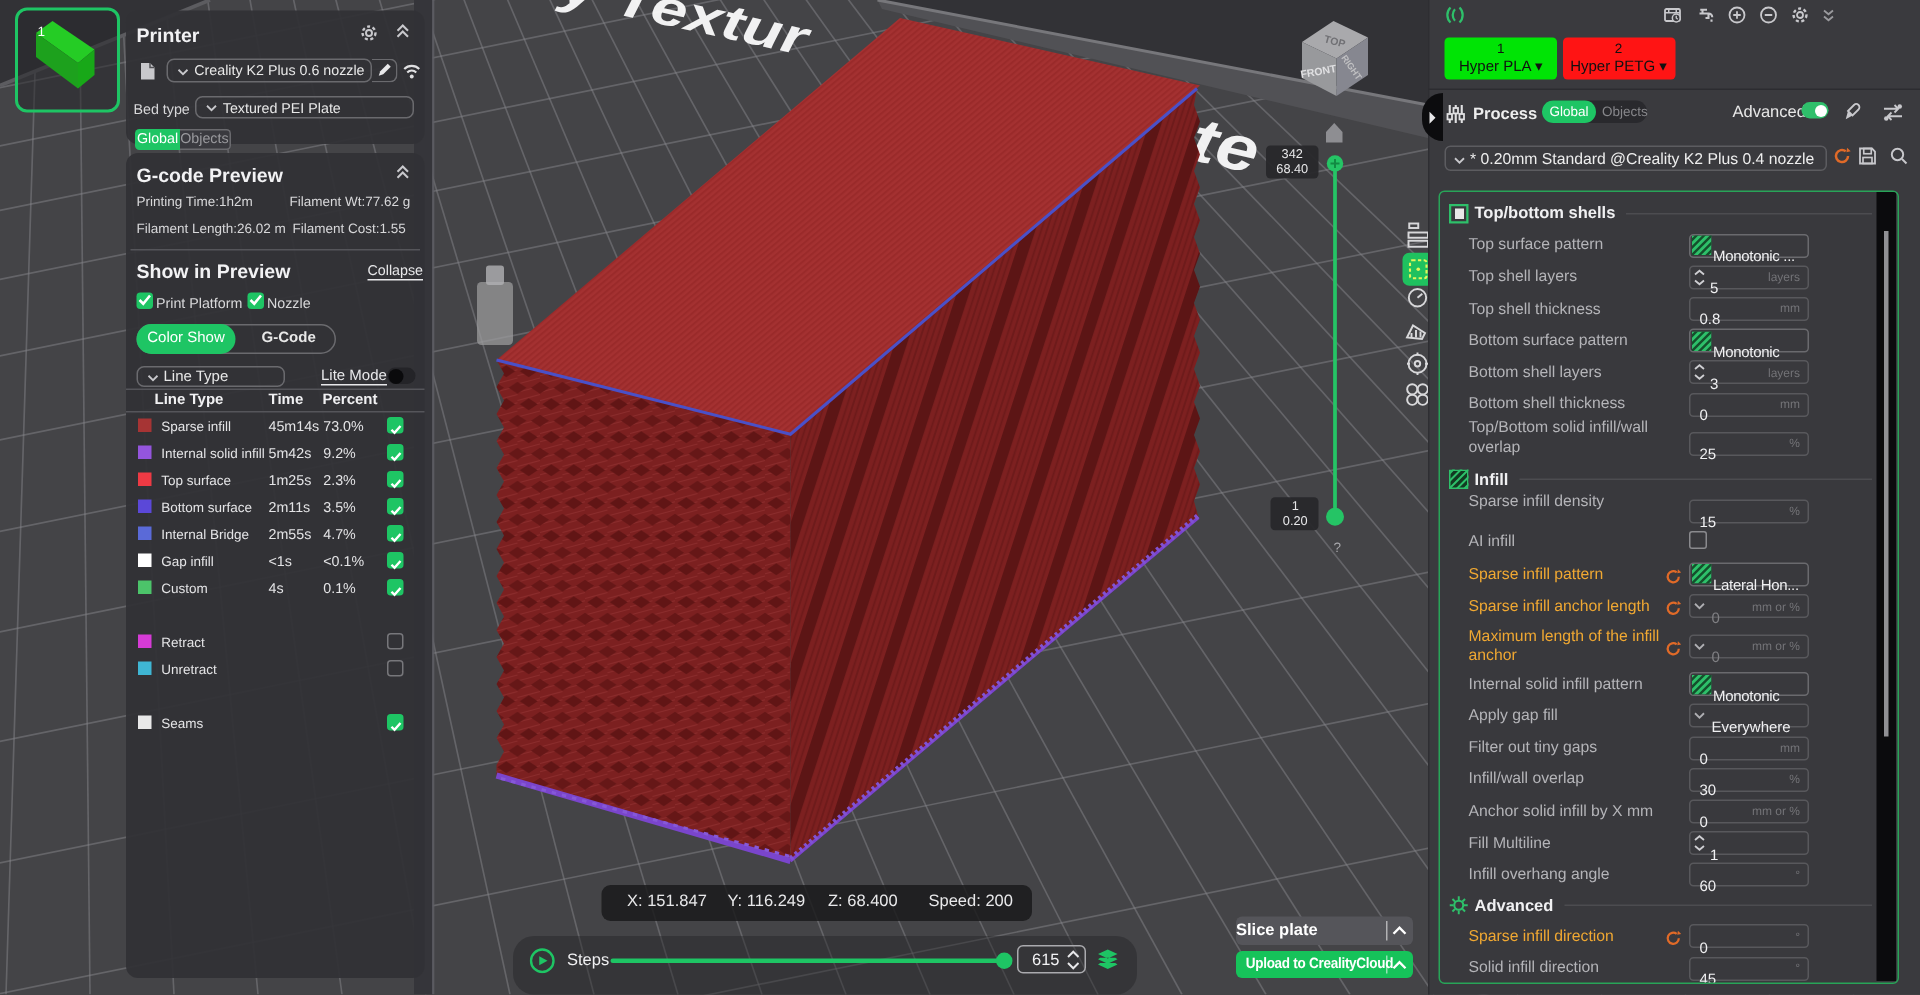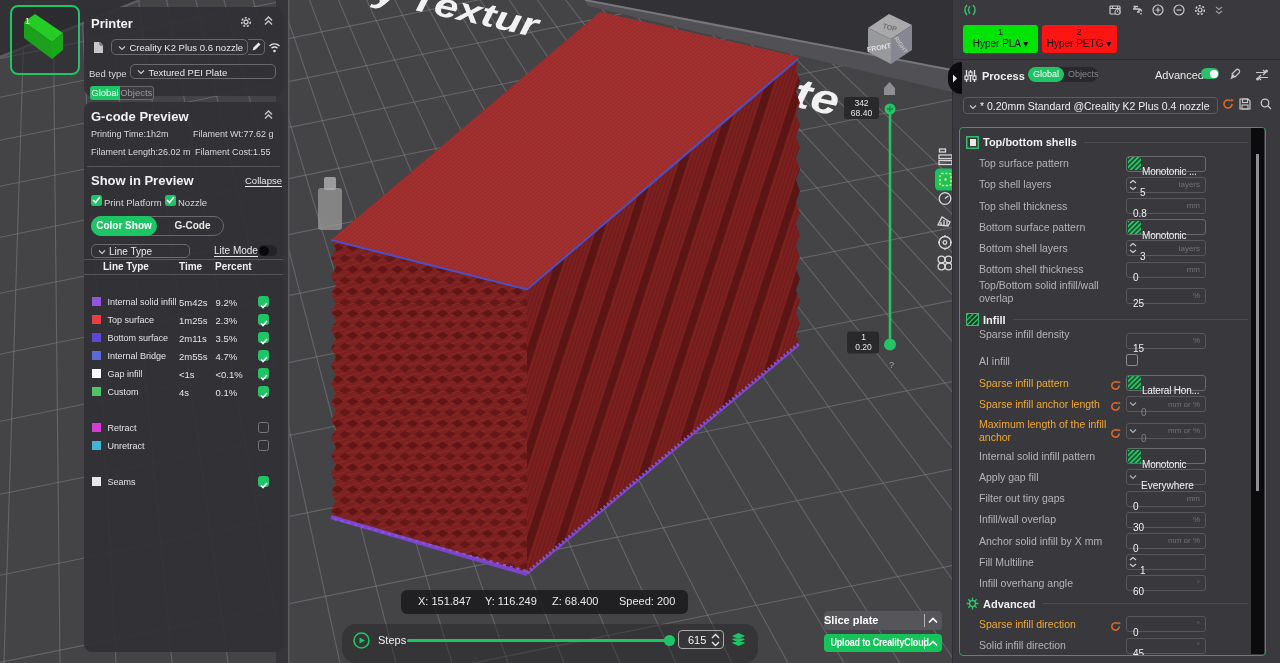--- a/index.html
+++ b/index.html
@@ -50,21 +50,21 @@
 .lpanel { position:absolute; left:84px; width:199px; background:rgba(49,49,54,0.95); border-radius:8px; }
 #lp1 { top:6.5px; height:89px; }
 #lp2 { top:101.5px; height:550px; }
 .ptit { position:absolute; left:7px; font-size:13px; font-weight:bold; color:#f2f2f4; }
 .ddbox { position:absolute; border:1px solid #6a6a6e; border-radius:5px; color:#e8e8e8; font-size:9.5px; }
 .ddbox .ar { position:absolute; left:6px; top:50%; margin-top:-2.5px; }
 .lbl { position:absolute; color:#d8d8da; font-size:10.5px; }
 #thumb { position:absolute; left:9.5px; top:5px; width:70px; height:70px; border:2px solid #1ec564; border-radius:8px; background:rgba(40,40,44,0.55); }
 .gchk { position:absolute; width:11px; height:11px; background:#1ec564; border-radius:2.5px; }
 .seg { position:absolute; left:7px; top:114.5px; width:132.5px; height:20px; border:1px solid #6a6a6e; border-radius:10.5px; }
-.seg .a { position:absolute; left:-1px; top:-1px; width:66px; height:20px; background:#1ec564; border-radius:10.5px; color:#fff; font-weight:bold; font-size:10px; text-align:center; line-height:20px; }
+.seg .a { position:absolute; left:-1px; top:-1px; width:66px; height:20px; background:#1ec564; border-radius:10.5px; color:#fff; font-weight:normal; font-size:10px; text-align:center; line-height:20px; }
 .seg .b { position:absolute; right:12px; top:0; font-size:10px; font-weight:bold; color:#e8e8e8; line-height:18px; }
 .trow { position:absolute; left:0; width:199px; height:18px; }
 .sw { position:absolute; left:7.5px; top:4.5px; width:9.5px; height:9.5px; }
 .tname { position:absolute; left:23.5px; top:4.5px; font-size:9px; color:#e4e4e6; }
 .ttime { position:absolute; left:95px; top:4.5px; font-size:9.5px; color:#e4e4e6; }
 .tpct { position:absolute; left:131.5px; top:4.5px; font-size:9.5px; color:#e4e4e6; }
 .tchk { position:absolute; left:174px; top:3.5px; width:11px; height:11px; border:1px solid #77777b; border-radius:2.5px; }
 .tchk.on { background:#1ec564; border-color:#1ec564; text-align:center; }
 .tchk.on svg { vertical-align:2px; }
 
@@ -350,20 +350,29 @@
       </div>
   <span style="position:absolute;left:130px;top:143.5px;font-size:10px;color:#e8e8ea;border-bottom:1px solid #e8e8ea">Lite Mode</span>
   <div style="position:absolute;left:174px;top:143.5px;width:19px;height:11px;border-radius:6px;background:#242428"></div>
   <div style="position:absolute;left:175px;top:144px;width:10px;height:10px;border-radius:50%;background:#0a0a0c"></div>
   <div style="position:absolute;left:19px;top:159.5px;font-size:10px;font-weight:bold;color:#f0f0f2">Line Type</div>
   <div style="position:absolute;left:95px;top:159.5px;font-size:10px;font-weight:bold;color:#f0f0f2">Time</div>
   <div style="position:absolute;left:131px;top:159.5px;font-size:10px;font-weight:bold;color:#f0f0f2">Percent</div>
   <div style="position:absolute;left:0;top:172.5px;width:199px;height:1px;background:#55555a"></div>
   <div style="position:absolute;left:0;top:157.5px;width:199px;height:1px;background:#55555a"></div>
   <div id="ltable" style="position:absolute;left:0;top:-101.5px;width:199px;height:663px">
+        <div class="trow" style="top:274px">
+          <span class="sw" style="background:#a63434"></span>
+          <span class="tname">Sparse infill</span>
+          <span class="ttime">45m14s</span>
+          <span class="tpct">73.0%</span>
+          <span class="tchk on"><svg width="8" height="7" viewBox="0 0 8 7">
+              <path d="M1 3.5 L3 5.5 L7 1" fill="none" stroke="#fff" stroke-width="1.6"></path>
+            </svg></span>
+        </div>
 <div class="trow" style="top:292px">
           <span class="sw" style="background:#9455dd"></span>
           <span class="tname">Internal solid infill</span>
           <span class="ttime">5m42s</span>
           <span class="tpct">9.2%</span>
           <span class="tchk on"><svg width="8" height="7" viewBox="0 0 8 7">
               <path d="M1 3.5 L3 5.5 L7 1" fill="none" stroke="#fff" stroke-width="1.6"></path>
             </svg></span>
         </div>
 <div class="trow" style="top:310px">

